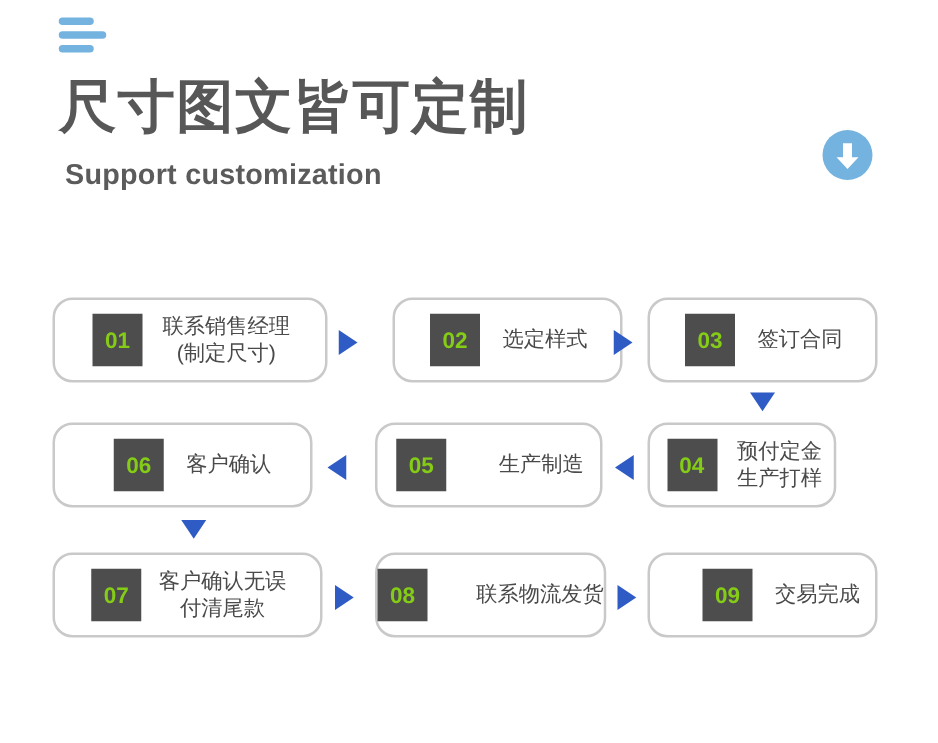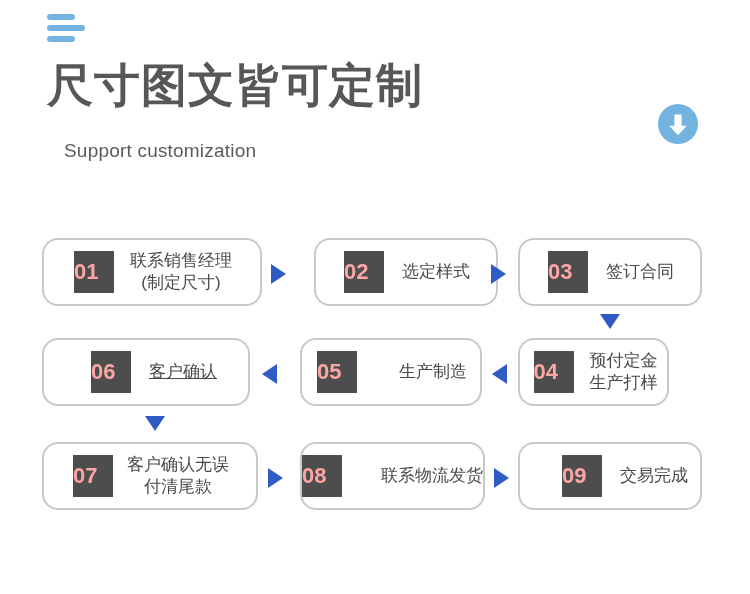--- a/index.html
+++ b/index.html
@@ -50,24 +50,24 @@
     line-height: 56px;
     font-weight: 700;
     letter-spacing: 1px;
     color: #575757;
     white-space: nowrap;
   }
   #page-subtitle {
     position: absolute;
     left: 48px;
     top: 120px;
-    margin: 16px;
-    font-size: 19px;
+    margin: 4px;
+    font-size: 23px;
     line-height: 30px;
-    font-weight: 400;
+    font-weight: 700;
     letter-spacing: 0.2px;
     color: #5b5b5b;
     white-space: nowrap;
   }
 
   #scroll-down-badge {
     position: absolute;
     left: 658px;
     top: 104px;
     width: 40px;
@@ -105,24 +105,25 @@
     background: #ffffff;
     display: flex;
     align-items: center;
     justify-content: center;
   }
   .step-num {
     flex: 0 0 auto;
     width: 40px;
     height: 42px;
     background: #4d4d4d;
-    color: #fca5a5;
-    font-size: 22px;
+    color: #84cc16;
+    font-size: 18px;
     font-weight: 700;
     line-height: 42px;
+    text-align: center;
     letter-spacing: 0px;
   }
   .step-label {
     flex: 0 0 auto;
     color: #4a4a4a;
     font-size: 17px;
     line-height: 22px;
     text-align: center;
     white-space: pre-line;
   }
@@ -135,21 +136,21 @@
   .b02 { left: 314px; width: 184px; }
   .b02 .step-num   { margin-left: 22px; }
   .b02 .step-label { margin-left: 18px; margin-right: 20px; }
 
   .b03 { left: 518px; width: 184px; }
   .b03 .step-num   { margin-left: 22px; }
   .b03 .step-label { margin-left: 18px; margin-right: 20px; }
 
   .b06 { left: 42px;  width: 208px; }
   .b06 .step-num   { margin-left: 28px; }
-  .b06 .step-label { margin-left: 18px; margin-right: 12px; text-decoration: underline; }
+  .b06 .step-label { margin-left: 18px; margin-right: 12px; }
 
   .b05 { left: 300px; width: 182px; gap: 24px; }
   .b05 .step-num   { margin-left: 22px; }
   .b05 .step-label { margin-left: 18px; margin-right: 20px; }
 
   .b04 { left: 518px; width: 151px; }
   .b04 .step-num   { margin-left: 20px; }
   .b04 .step-label { margin-left: 16px; margin-right: 16px; }
 
   .b07 { left: 42px;  width: 216px; }

